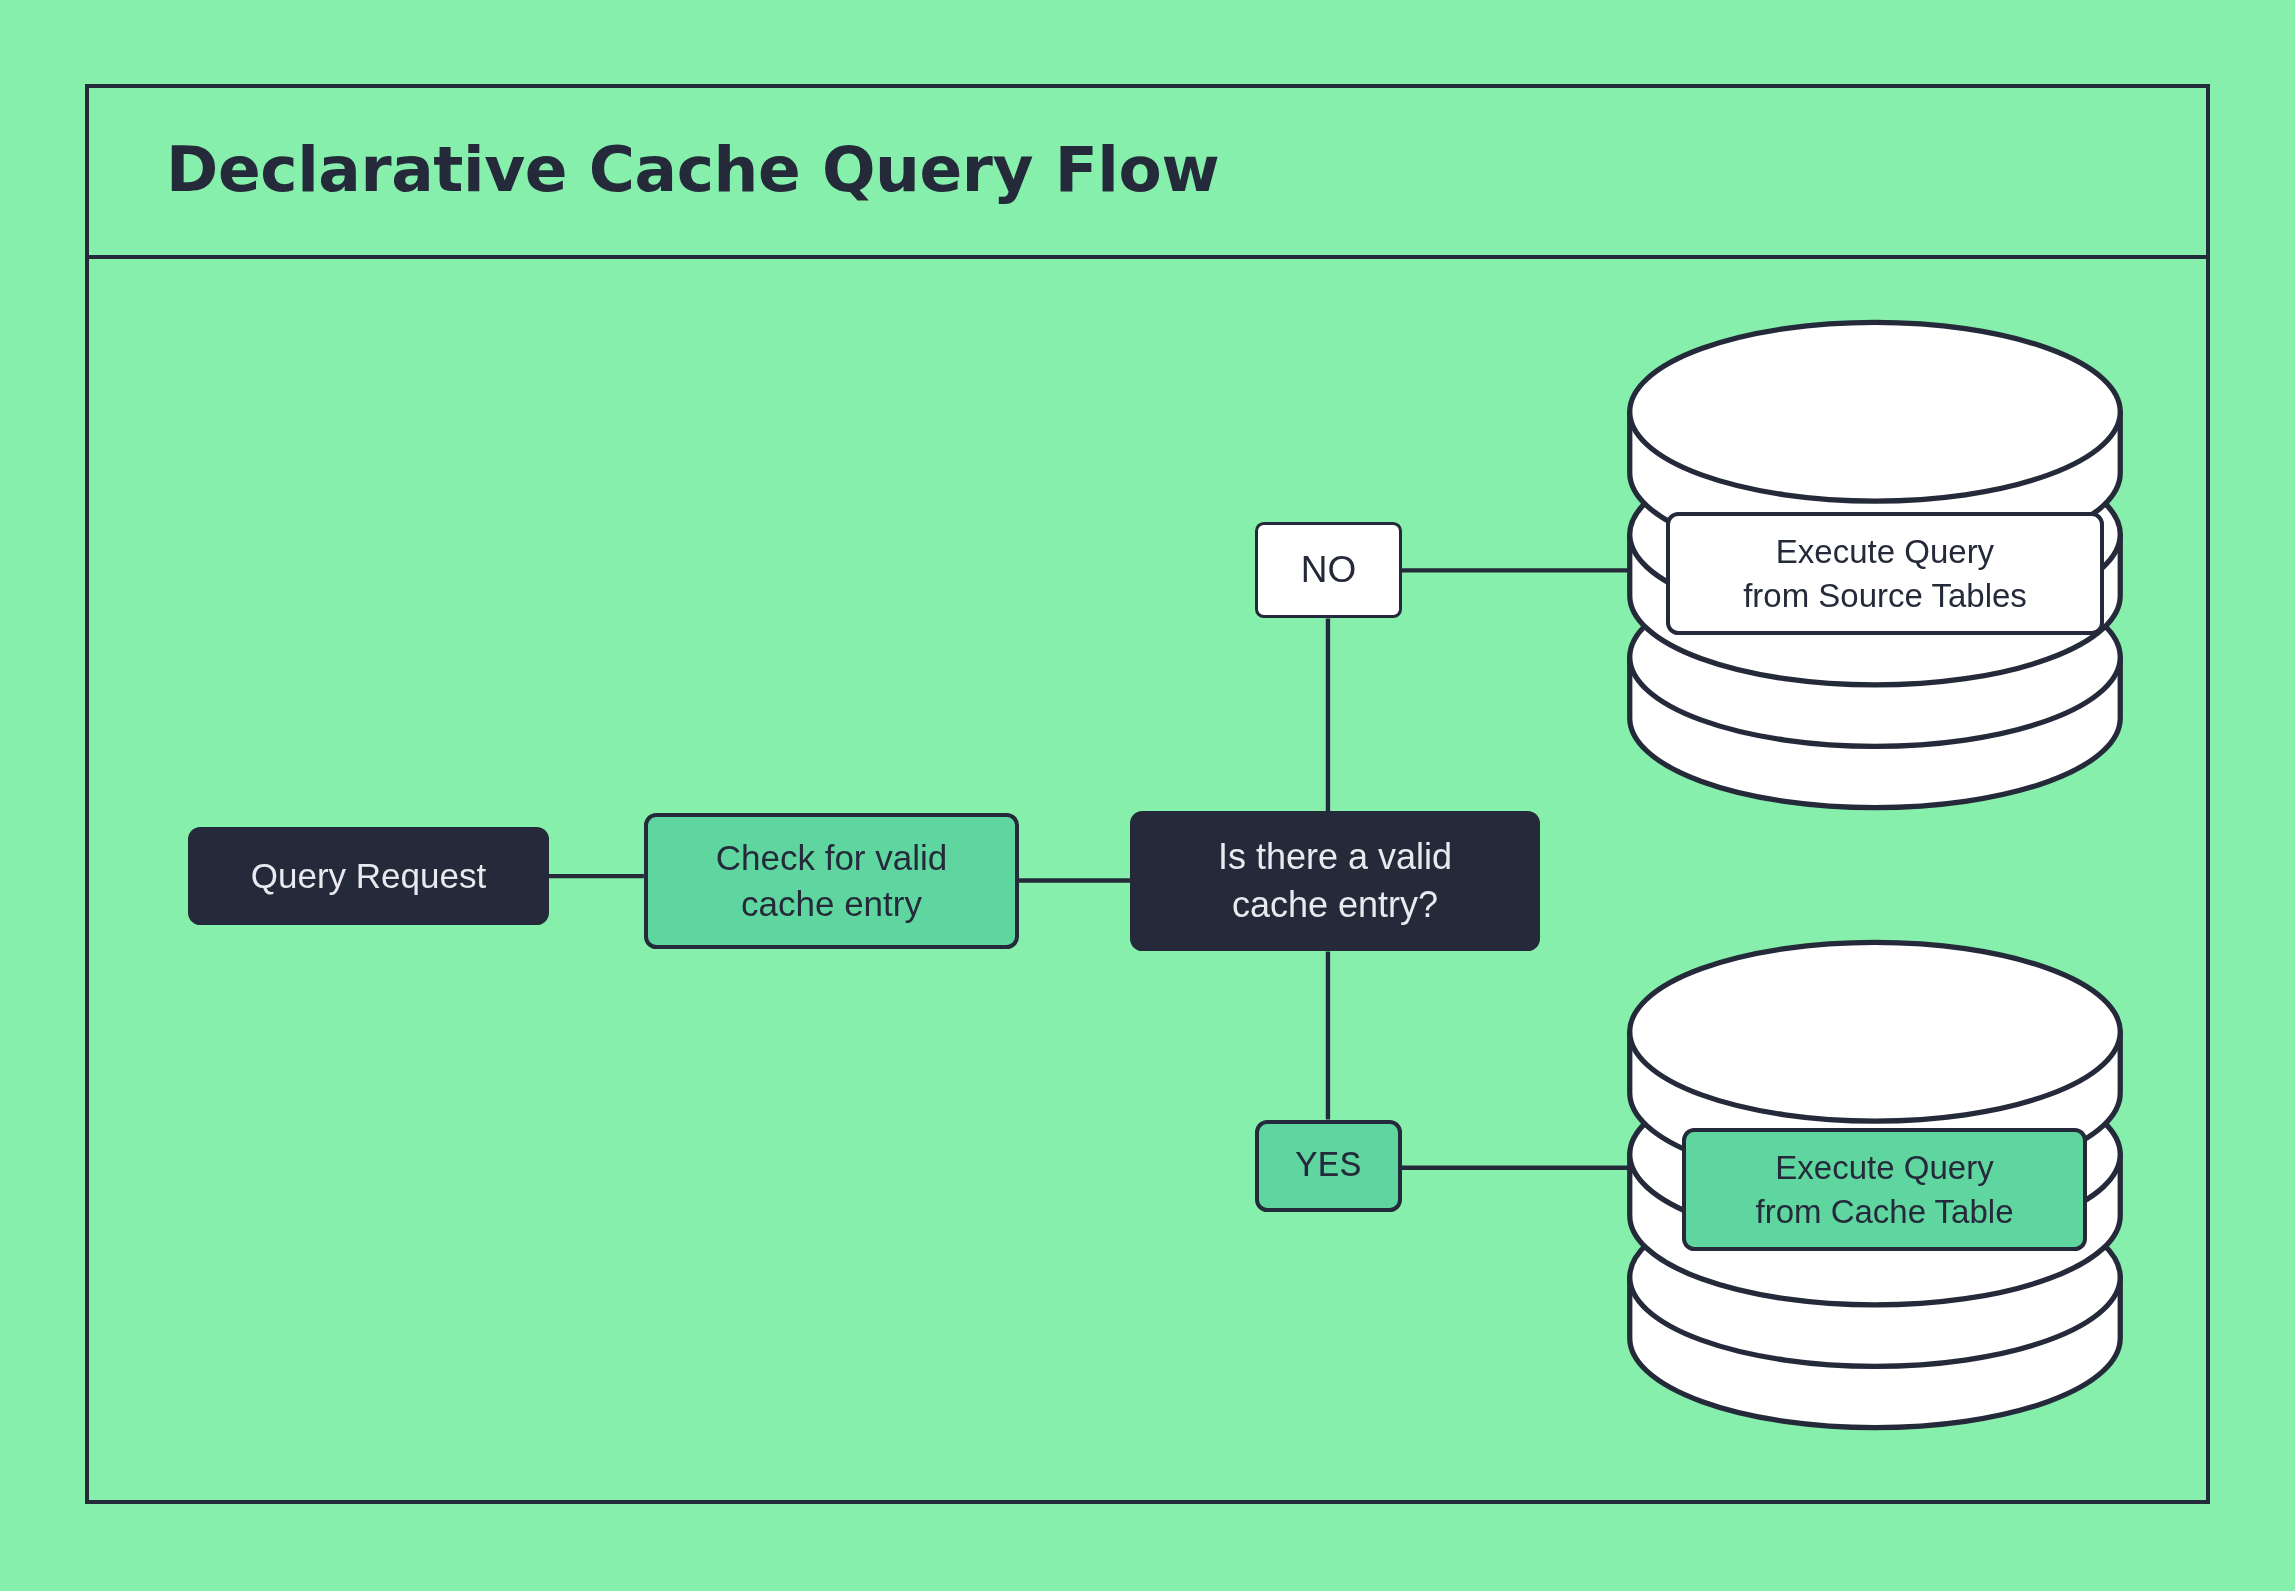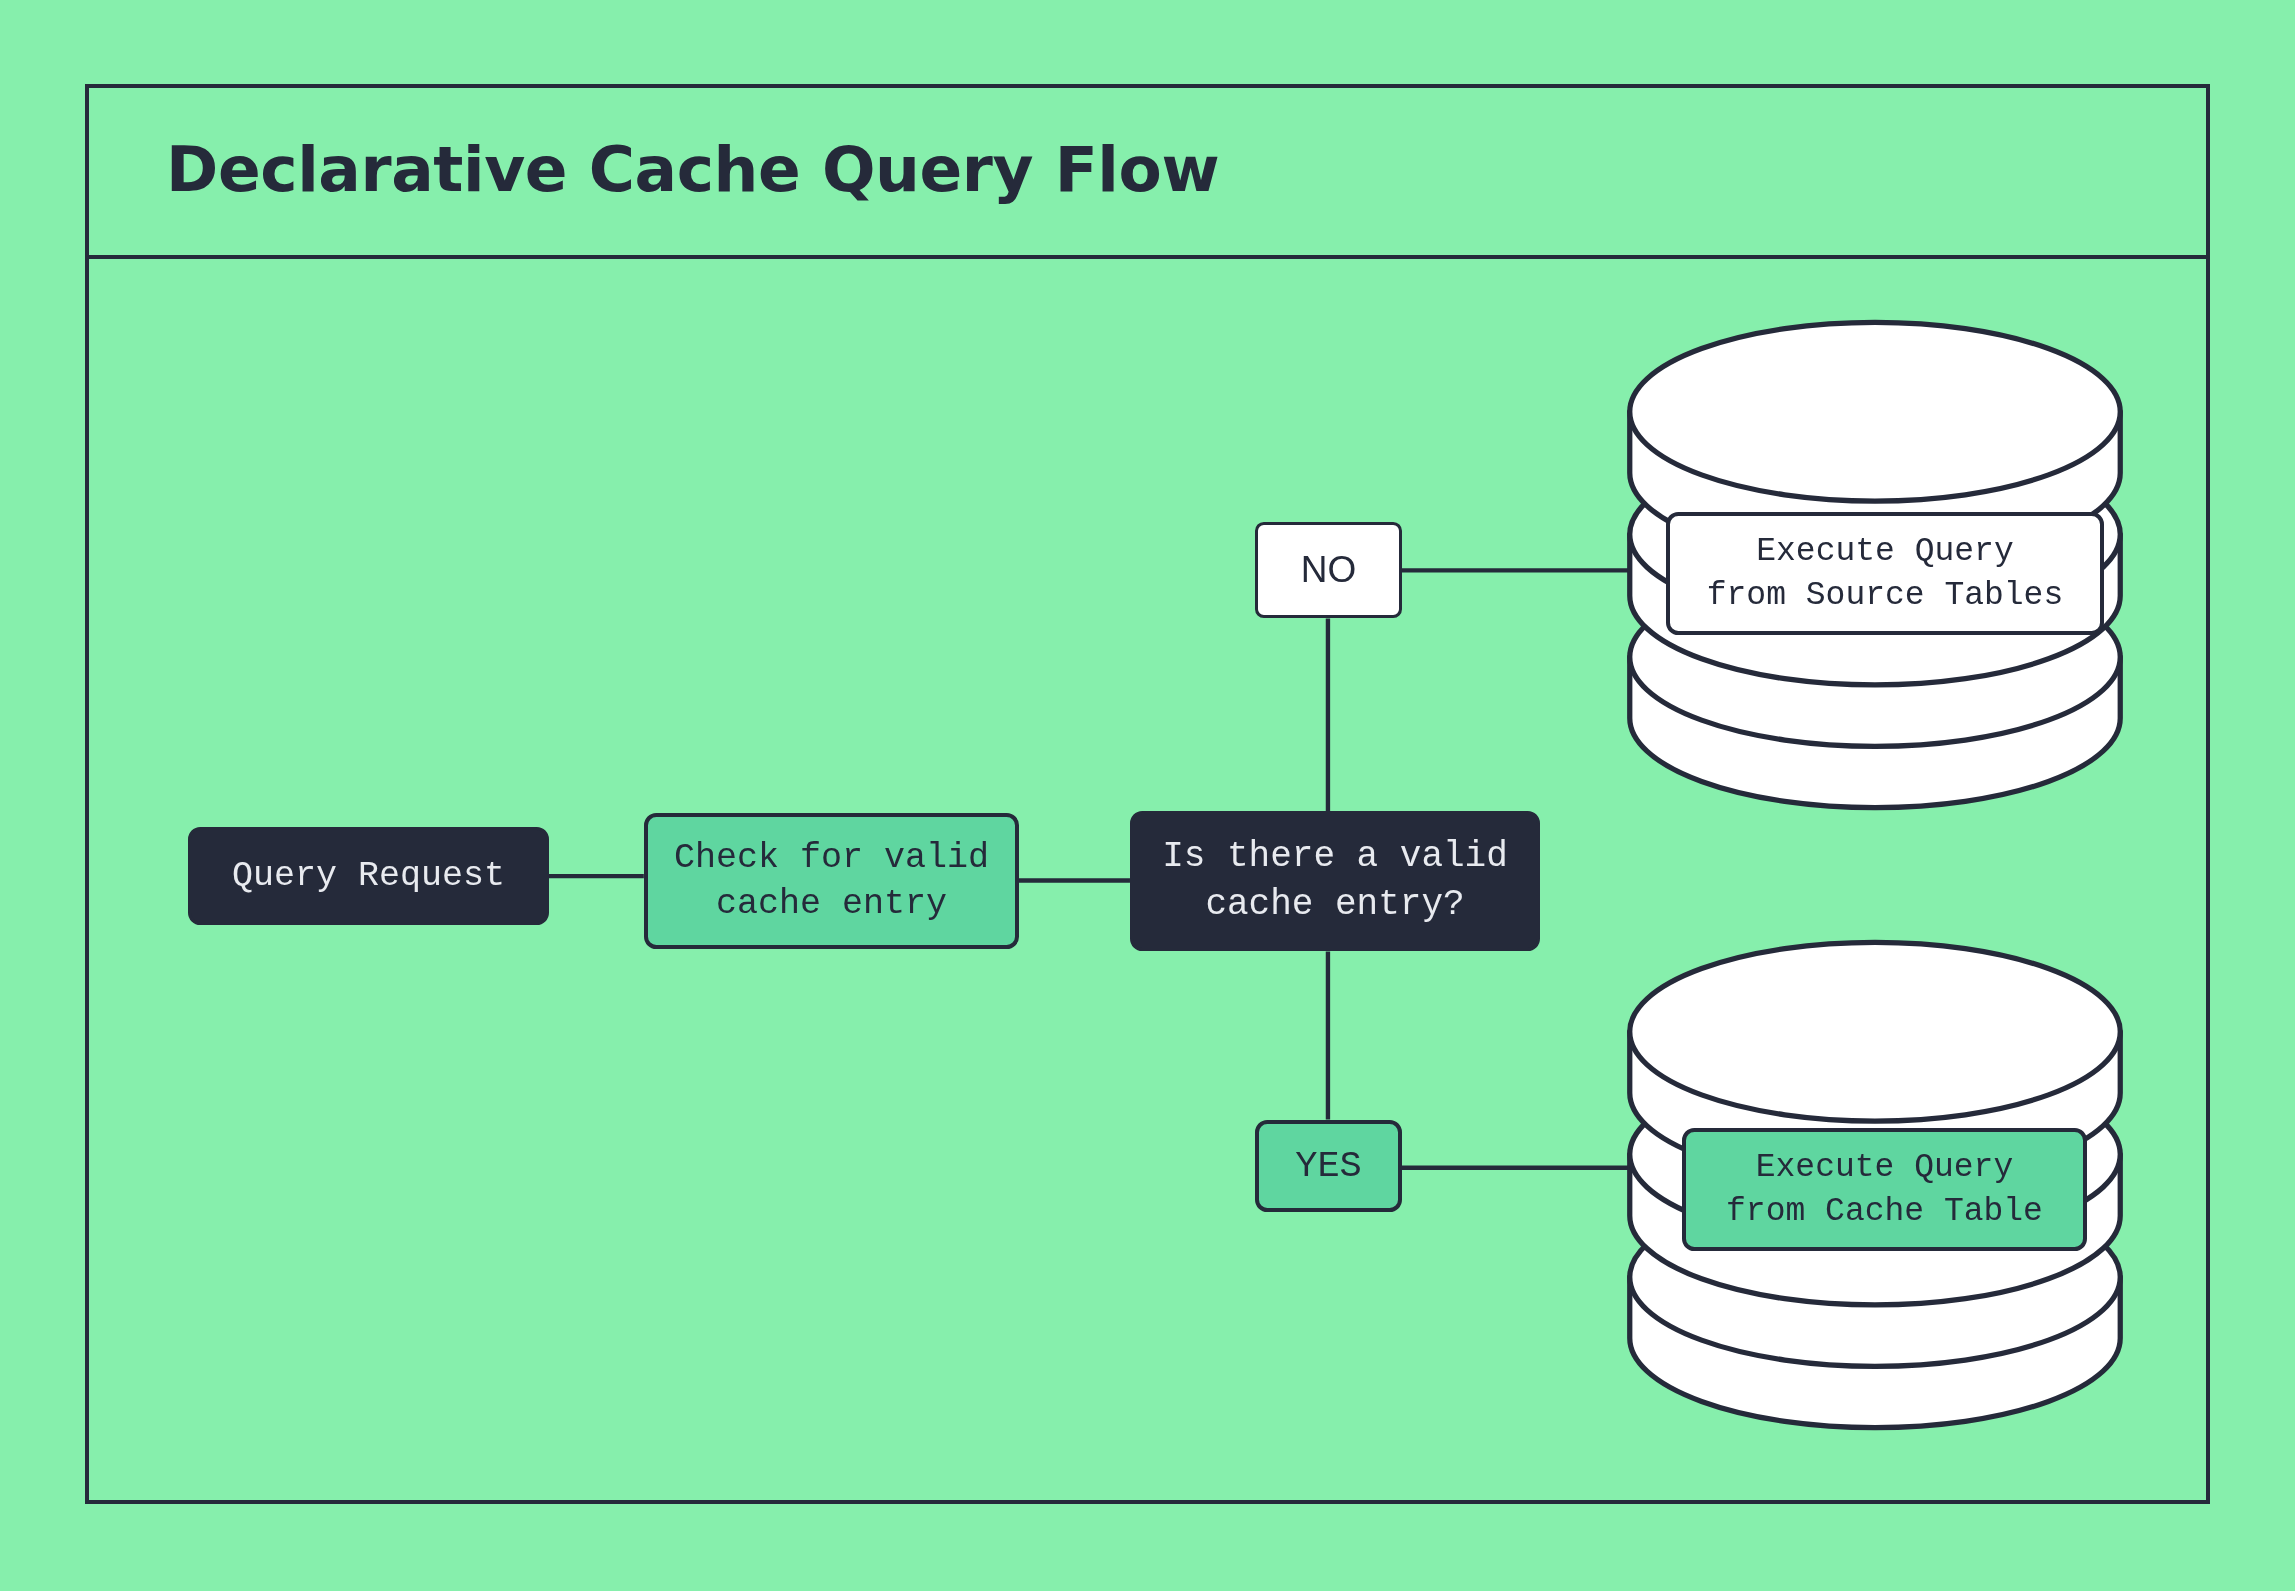--- a/index.html
+++ b/index.html
@@ -65,21 +65,21 @@
   }
 
   
   .node {
     position: absolute;
     box-sizing: border-box;
     display: flex;
     align-items: center;
     justify-content: center;
     text-align: center;
-    font-family: Liberation Mono, monospace;
+    font-family: Liberation Sans, sans-serif;
     white-space: pre-line;
     line-height: 1.32;
   }
 
   .node-dark {
     background: #252a3a;
     color: #e8eaef;
     border: 3.5px solid #252a3a;
     border-radius: 12.3px;
   }

